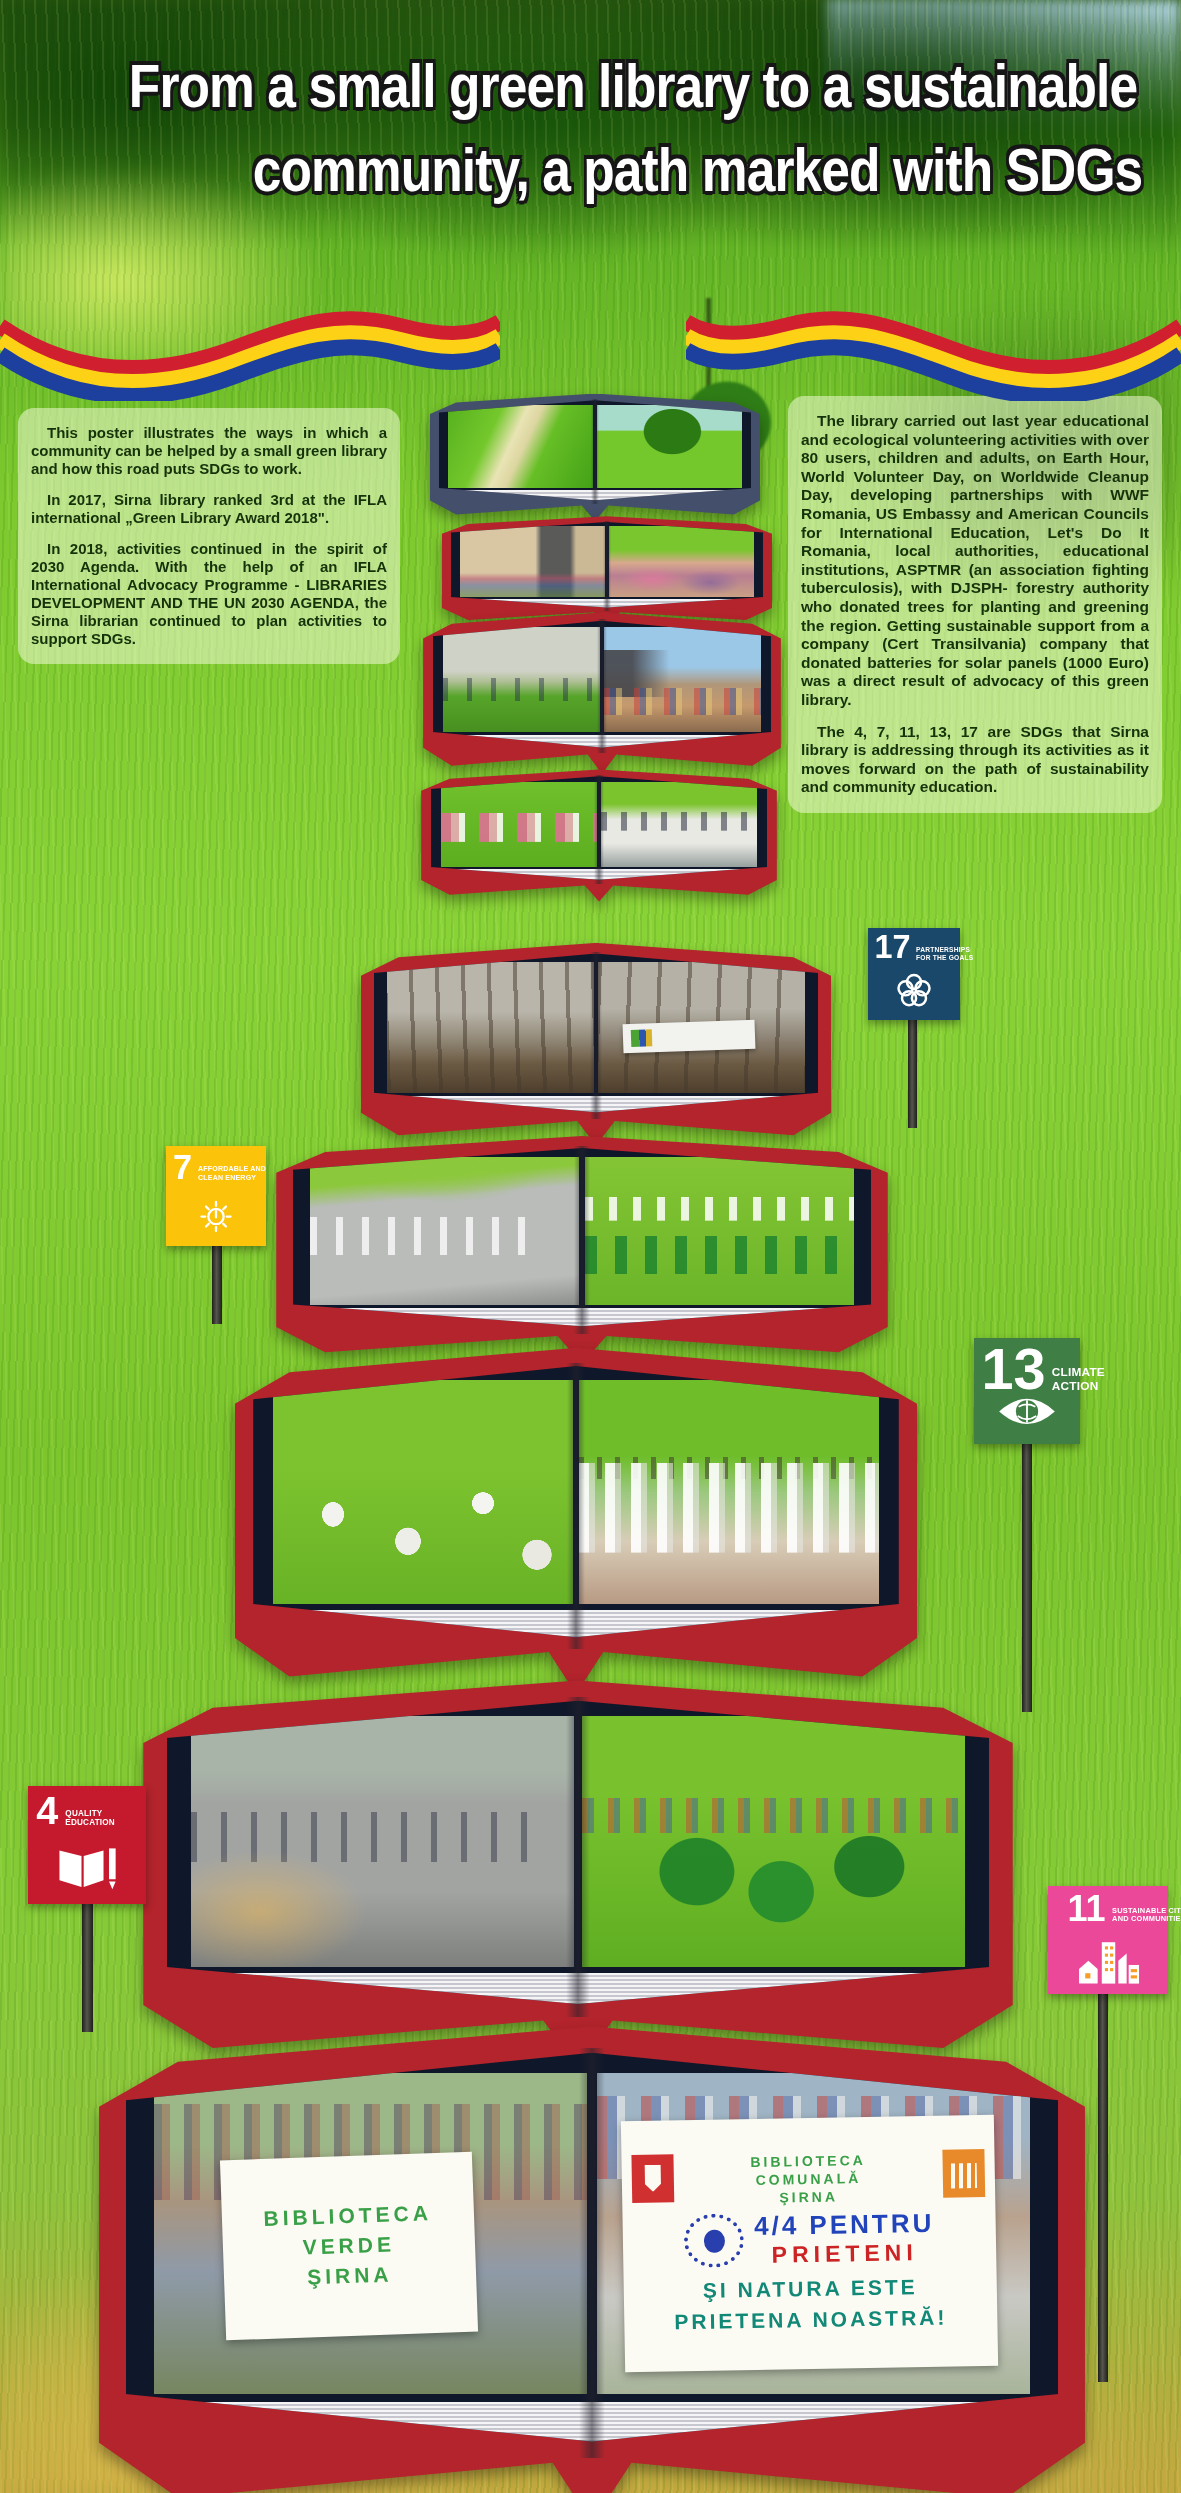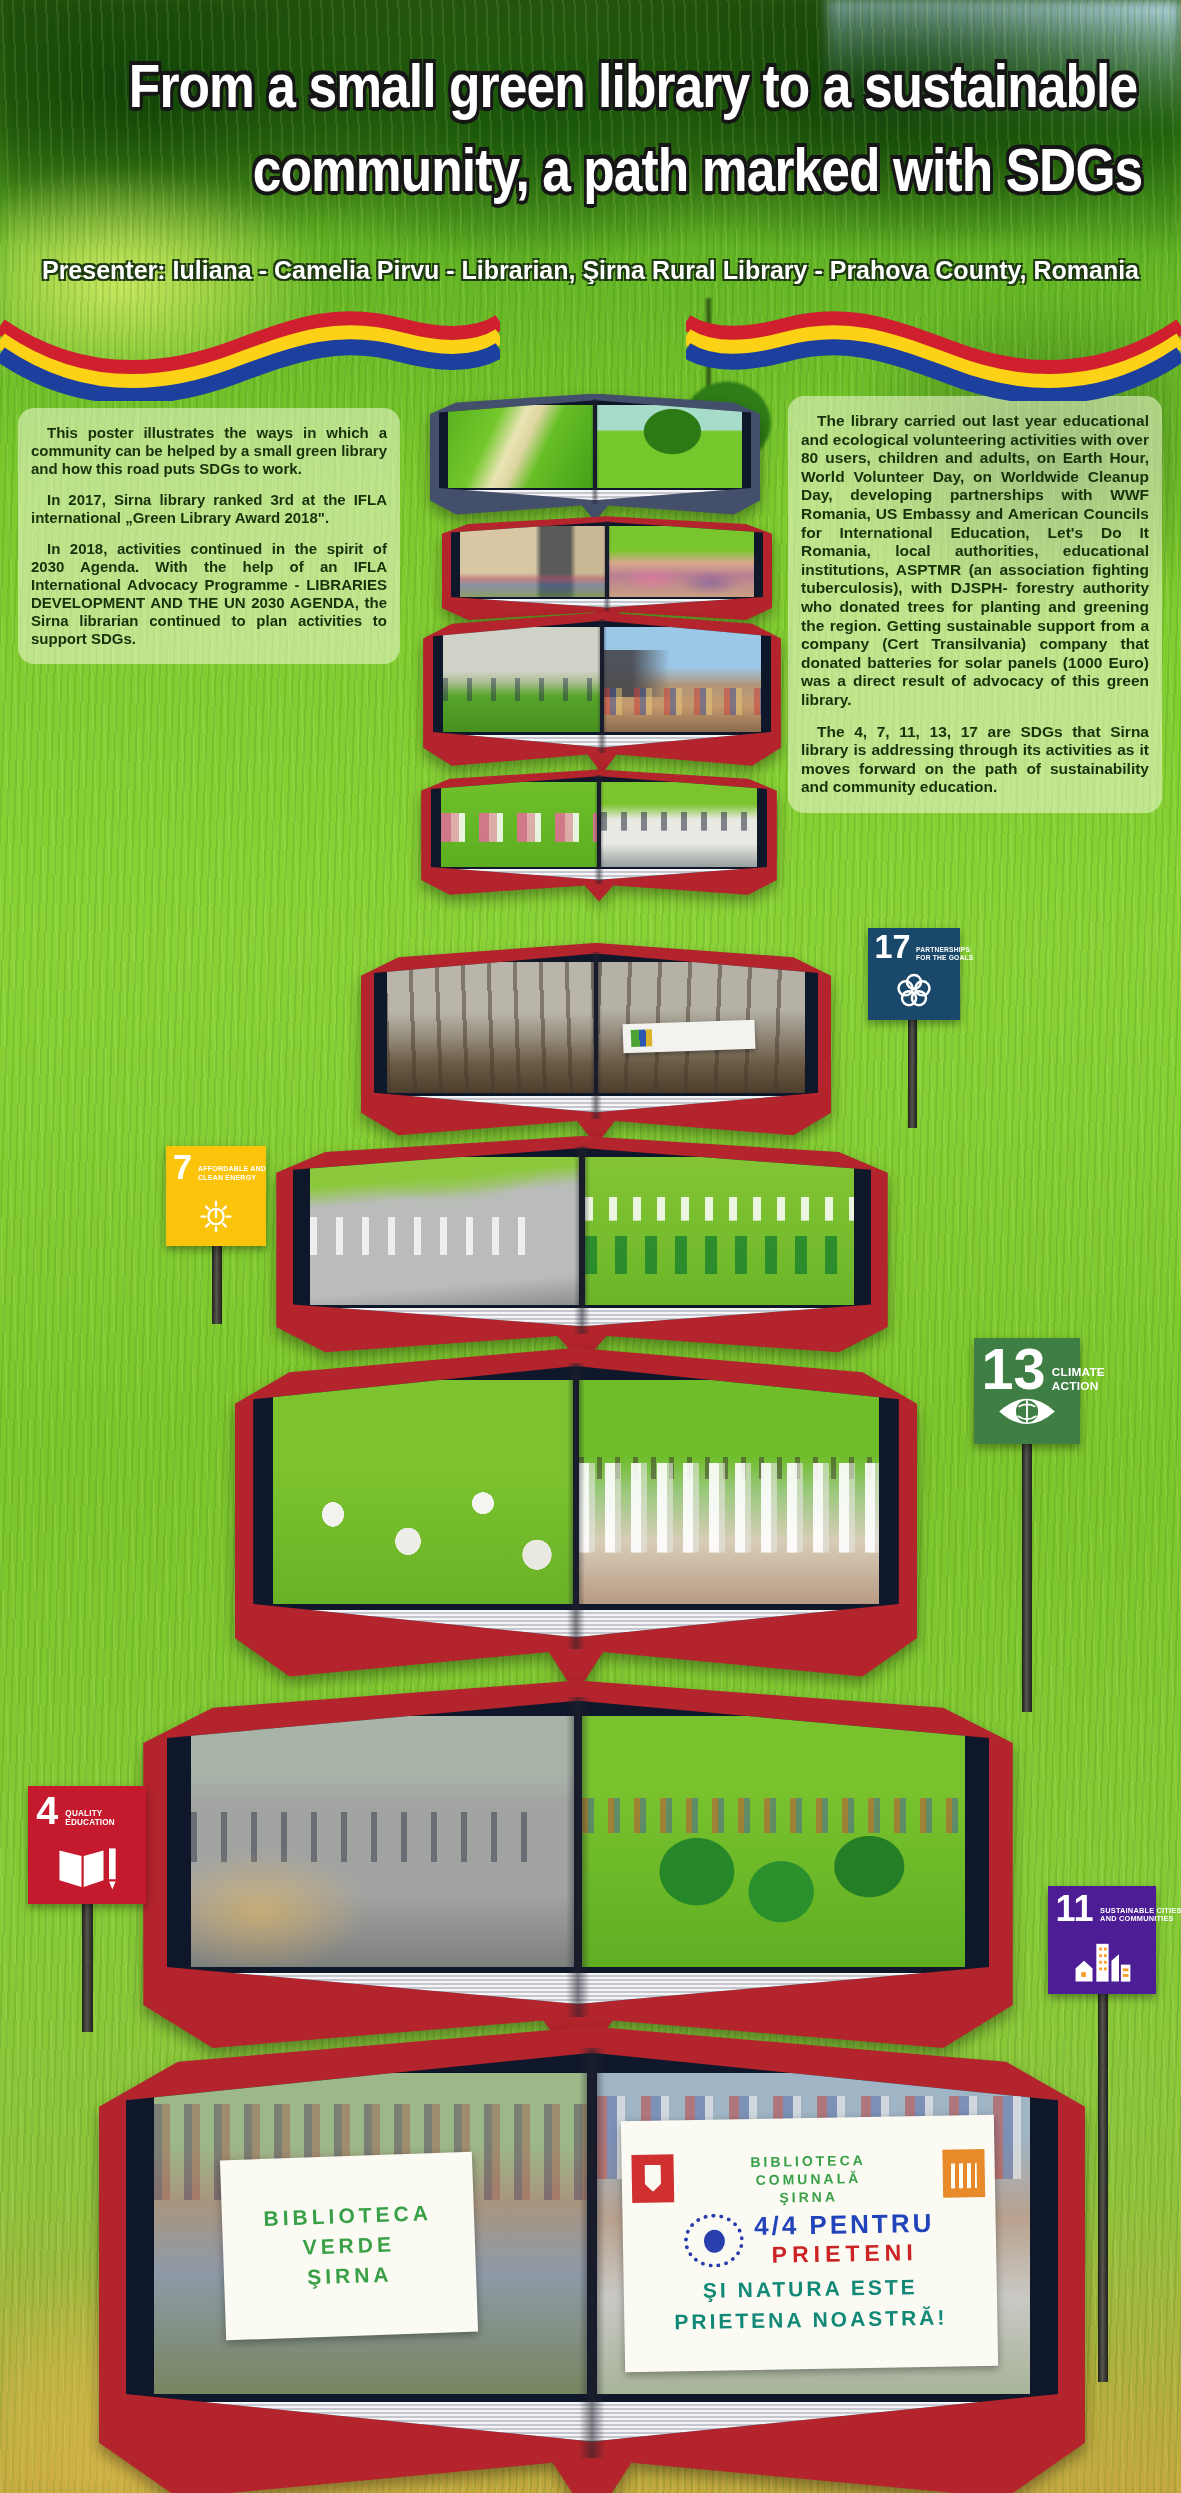--- a/index.html
+++ b/index.html
@@ -159,21 +159,20 @@
   <div class="bg-meadow-light"></div>
   <div class="bg-blades"></div>
   <div class="bg-wheat"></div>
   <div class="bg-wheat2"></div>
   <div class="trunk"></div>
 
   <div class="title">
     <span>From a small green library to a sustainable</span><br>
     <span>community, a path marked with SDGs</span>
   </div>
-  <div class="presenter">Presenter: Iuliana - Camelia Pirvu - Librarian, Şirna Rural Library - Prahova County, Romania</div>
 
   <svg class="ribbon" style="left:0" width="500" height="105" viewBox="0 0 500 105">
     <g fill="none" stroke-width="16">
       <path d="M0 44 C 70 92, 150 98, 235 66 C 300 42, 340 28, 400 44 C 445 56, 478 54, 500 40" transform="translate(0,-14)" style="stroke: rgb(208, 31, 46);"></path>
       <path d="M0 44 C 70 92, 150 98, 235 66 C 300 42, 340 28, 400 44 C 445 56, 478 54, 500 40" style="stroke: rgb(252, 209, 22);"></path>
       <path d="M0 44 C 70 92, 150 98, 235 66 C 300 42, 340 28, 400 44 C 445 56, 478 54, 500 40" transform="translate(0,14)" style="stroke: rgb(29, 63, 158);"></path>
     </g>
   </svg>
   <svg class="ribbon" style="left:686px" width="495" height="105" viewBox="0 0 495 105">
     <g transform="scale(-1,1) translate(-495,0)" fill="none" stroke-width="16">
@@ -389,21 +388,21 @@
     </div>
     <svg class="sdg-icon" viewBox="0 0 60 48">
       <path d="M5 9 L25 14 L25 42 L5 36 Z" fill="#fff"></path>
       <path d="M45 9 L27 14 L27 42 L45 36 Z" fill="#fff"></path>
       <rect x="50" y="7" width="6" height="28" fill="#fff"></rect>
       <path d="M50 37 l3 7 3 -7 Z" fill="#fff"></path>
     </svg>
   </div>
 
   <div class="sdg-pole" style="left:1098px;top:1990px;width:10px;height:392px"></div>
-  <div class="sdg-badge" style="left: 1048px; top: 1886px; width: 108px; height: 108px; font-size: 10px; background-color: #4c1d95;">
+  <div class="sdg-badge" style="left: 1048px; top: 1886px; width: 108px; height: 108px; font-size: 10px; background-color: #ec4899; padding-left: 12px;">
     <div class="sdg-head">
       <span class="sdg-num">11</span>
       <span class="sdg-label">
         <span>SUSTAINABLE CITIES</span><br>
         <span>AND COMMUNITIES</span>
       </span>
     </div>
     <svg class="sdg-icon" viewBox="0 0 64 48">
       <g fill="#fff">
         <path d="M4 46 V32 l9 -8 9 8 v14 Z"></path>

